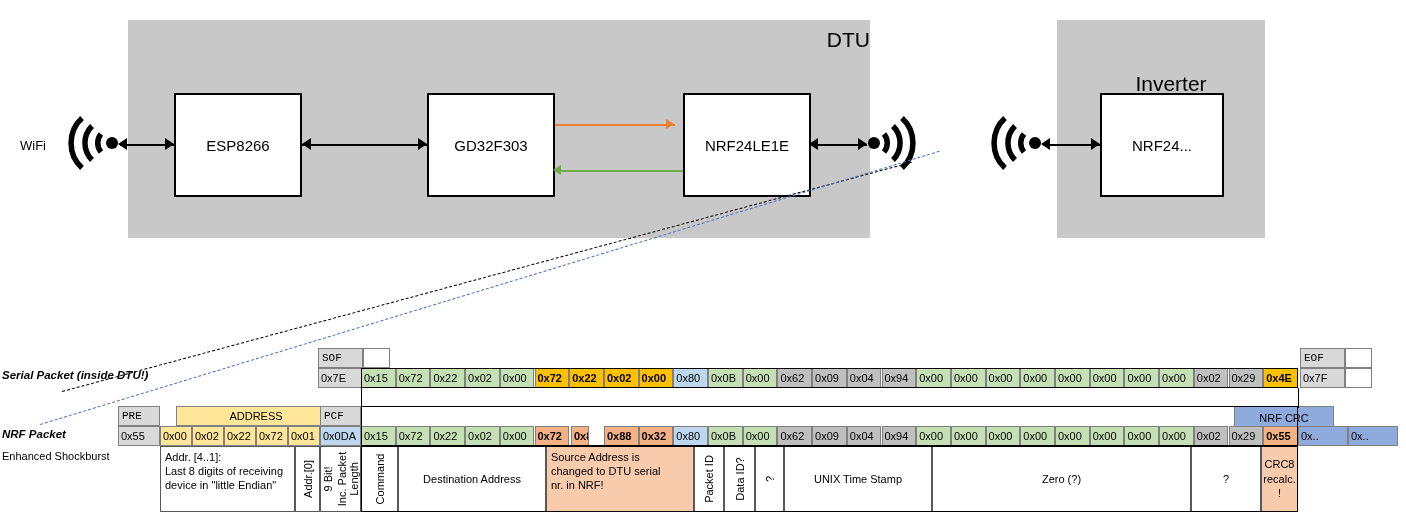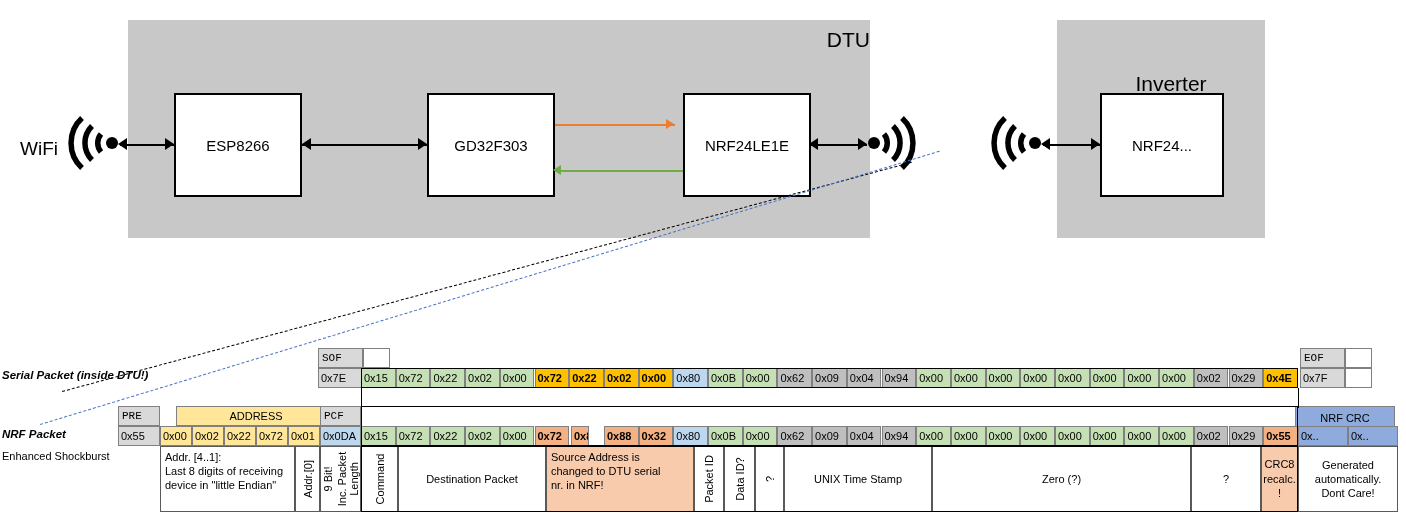--- a/index.html
+++ b/index.html
@@ -20,21 +20,21 @@
   .hline{position:absolute;height:0;border-top:2.6px solid #000;}
   .hline.orange{border-top:2.4px solid #ED7D31;}
   .hline.green{border-top:2.4px solid #70AD47;}
 
   .arrowhead{position:absolute;width:0;height:0;}
   .ah-right{border-top:6px solid transparent;border-bottom:6px solid transparent;border-left:9px solid #000;}
   .ah-left{border-top:6px solid transparent;border-bottom:6px solid transparent;border-right:9px solid #000;}
   .ah-right.o{border-left-color:#ED7D31;border-top-width:5px;border-bottom-width:5px;border-left-width:8px;}
   .ah-left.g{border-right-color:#70AD47;border-top-width:5px;border-bottom-width:5px;border-right-width:8px;}
 
-  .wifi-label{position:absolute;font-size:19px;}
+  .wifi-label{position:absolute;font-size:13px;}
   .antenna{position:absolute;}
 
   .dash-line{position:absolute;height:0;transform-origin:0 0;}
   .dash-black{border-top:1.4px dashed #000;}
   .dash-blue{border-top:1.4px dashed #4472C4;}
 
   
   #packets{position:absolute;left:0;top:340px;width:1406px;height:183px;}
 
   .row-label{position:absolute;font-size:11.5px;font-style:italic;font-weight:bold;color:#000;white-space:nowrap;}
@@ -180,21 +180,21 @@
   <div class="cell c-white" style="left:1345px;top:8px;width:27px;height:20px;"></div>
   <div class="cell val c-grey" style="left:1300px;top:28px;width:45px;height:20px;">0x7F</div>
   <div class="cell c-white" style="left:1345px;top:28px;width:27px;height:20px;"></div>
 
   <div class="row-label" style="left:2px;top:88px;">NRF Packet</div>
   <div class="row-label plain" style="left:2px;top:110px;">Enhanced Shockburst</div>
 
   <div class="cell hdr" style="left:118px;top:66px;width:42px;height:20px;">PRE</div>
   <div class="cell c-yellow" style="left:160px;top:66px;width:160px;height:20px;justify-content:center;margin-left:16px;">ADDRESS</div>
   <div class="cell hdr c-blue" style="left:320px;top:66px;width:41px;height:20px;">PCF</div>
-  <div class="cell c-steel" style="left:1295px;top:66px;width:100px;height:24px;">NRF CRC</div>
+  <div class="cell c-steel" style="left:1234px;top:66px;width:100px;height:24px;">NRF CRC</div>
 
   <div class="cell val c-grey" style="left:118px;top:86px;width:42px;height:20px;">0x55</div>
   <div id="nrf-address">
       <div class="cell val c-yellow" style="left: 160px; top: 86px; width: 32px; height: 20px;">0x00</div>
       <div class="cell val c-yellow" style="left: 192px; top: 86px; width: 32px; height: 20px;">0x02</div>
       <div class="cell val c-yellow" style="left: 224px; top: 86px; width: 32px; height: 20px;">0x22</div>
       <div class="cell val c-yellow" style="left: 256px; top: 86px; width: 32px; height: 20px;">0x72</div>
       <div class="cell val c-yellow" style="left: 288px; top: 86px; width: 32px; height: 20px;">0x01</div>
     </div>
   <div class="cell val c-blue" style="left:320px;top:86px;width:41px;height:20px;">0x0DA</div>
@@ -241,41 +241,38 @@
     <span>Addr.[0]</span>
   </div>
   <div class="vert" style="left:320px;top:106px;width:41px;height:66px;">
     <span style="margin-left:-13px;">9 Bit!</span>
     <span style="margin-left:1px;">Inc. Packet</span>
     <span style="margin-left:13px;">Length</span>
   </div>
   <div class="vert" style="left:361px;top:106px;width:37px;height:66px;">
     <span>Command</span>
   </div>
-  <div class="desc" style="left:398px;top:106px;width:148px;height:66px;">Destination Packet</div>
+  <div class="desc" style="left:398px;top:106px;width:148px;height:66px;">Destination Address</div>
   <div class="desc peach" style="left:546px;top:106px;width:148px;height:66px;white-space:pre-line;">Source Address is
 changed to DTU serial
 nr. in NRF!</div>
   <div class="vert" style="left:694px;top:106px;width:30px;height:66px;">
     <span>Packet ID</span>
   </div>
   <div class="vert" style="left:724px;top:106px;width:31px;height:66px;">
     <span>Data ID?</span>
   </div>
   <div class="vert" style="left:755px;top:106px;width:29px;height:66px;">
     <span>?</span>
   </div>
   <div class="desc" style="left:784px;top:106px;width:148px;height:66px;">UNIX Time Stamp</div>
   <div class="desc" style="left:932px;top:106px;width:259px;height:66px;">Zero (?)</div>
   <div class="desc" style="left:1191px;top:106px;width:70px;height:66px;">?</div>
   <div class="desc peach2" style="left:1261px;top:106px;width:37px;height:66px;white-space:pre-line;line-height:1.35;">CRC8
 recalc.
 !</div>
-  <div class="desc" style="left:1298px;top:106px;width:100px;height:66px;white-space:pre-line;">Generated
-automatically.
-Dont Care!</div>
 
   <div class="tbl-outline" style="left:361px;top:28px;width:937px;height:20px;"></div>
   <div class="vsep" style="left:361px;top:48px;height:20px;"></div>
   <div class="vsep" style="left:1298px;top:48px;height:20px;"></div>
   <div class="tbl-outline" style="left:361px;top:66px;width:937px;height:40px;"></div>
   <div class="tbl-outline" style="left:361px;top:106px;width:937px;height:66px;"></div>
 </div>
 
 </body></html>

